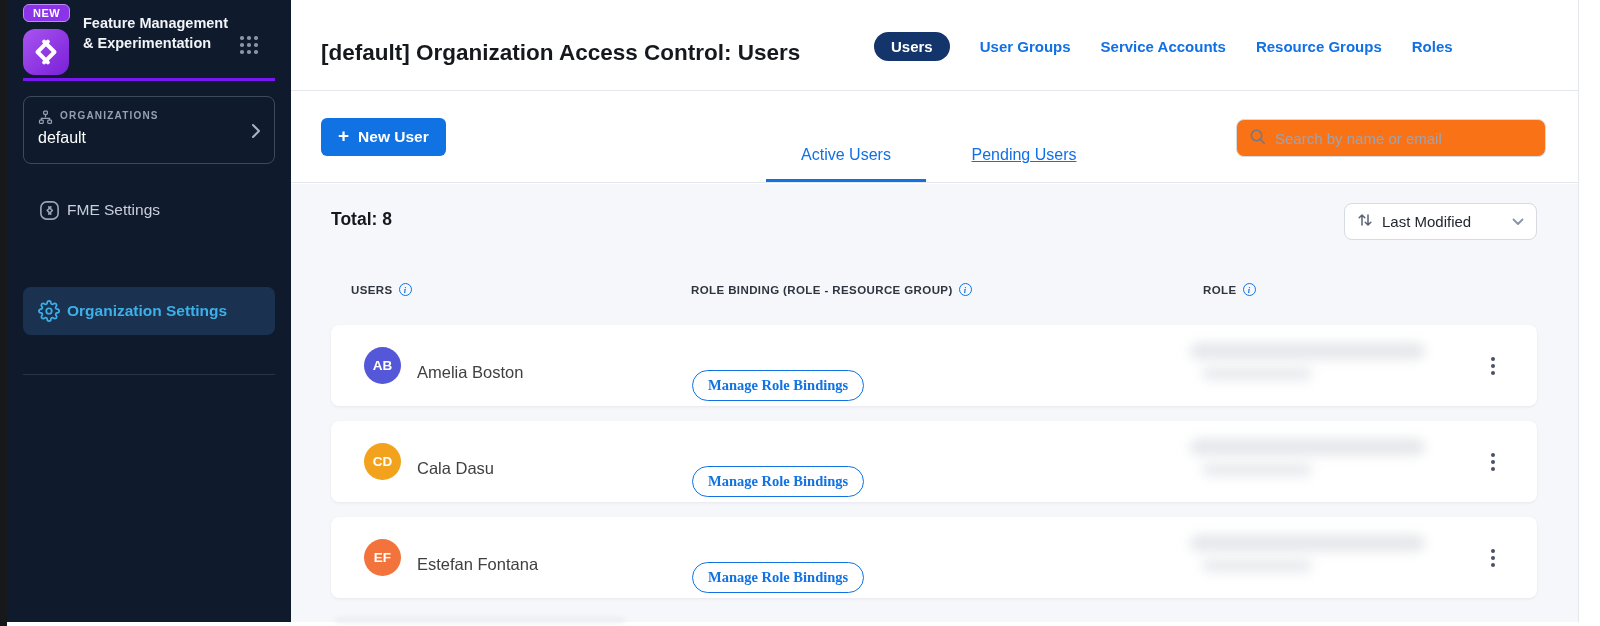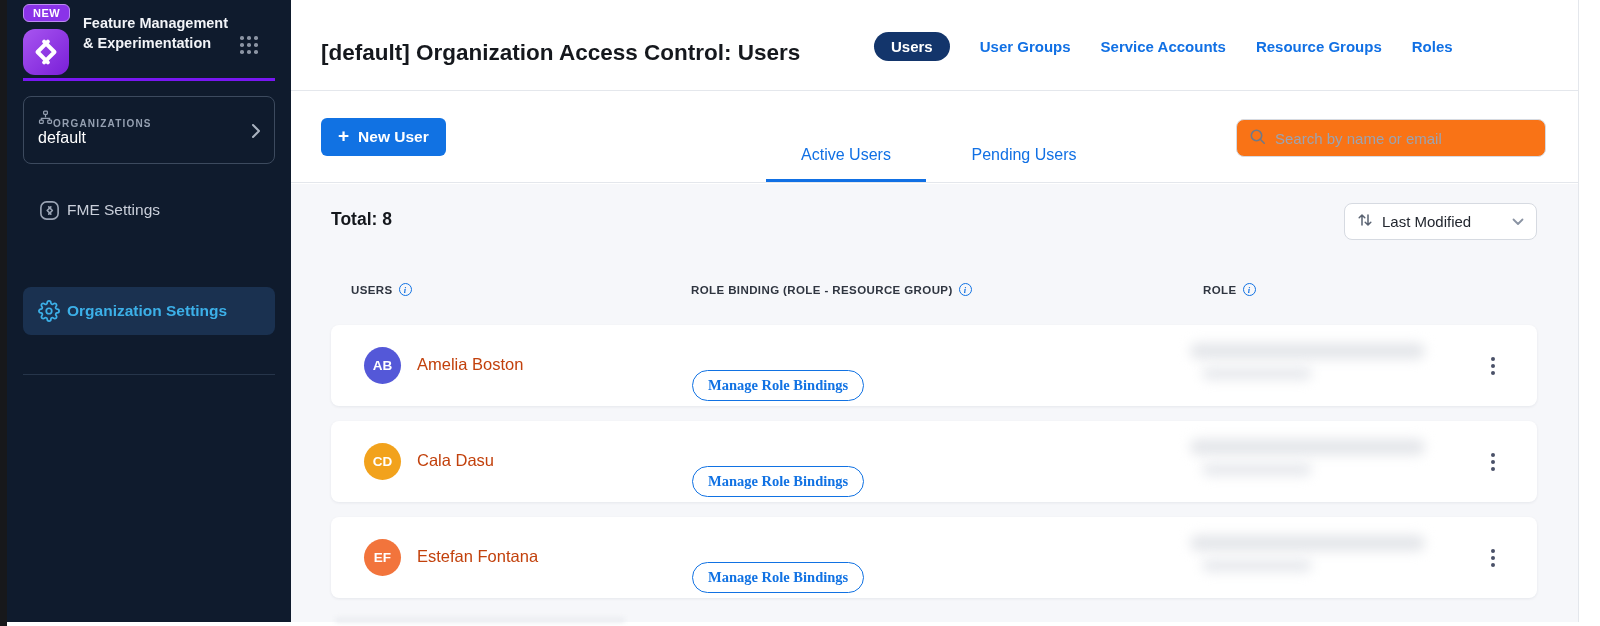--- a/index.html
+++ b/index.html
@@ -20,21 +20,21 @@
           display:flex; align-items:center; justify-content:center; }
   .app-title { position:absolute; left:76px; top:13px; width:156px; color:#f2f4f8;
                font-size:14.5px; font-weight:bold; line-height:20px; }
   .grid-icon { position:absolute; left:233px; top:36px; width:18px; height:18px; display:grid;
                grid-template-columns:repeat(3,1fr); gap:3px; cursor:pointer; }
   .grid-icon i { width:3.5px; height:3.5px; border-radius:50%; background:#8b94a3; }
   .purple-line { position:absolute; left:16px; top:78px; width:252px; height:3px; background:#7817f2; }
 
   .org-box { position:absolute; left:16px; top:96px; width:252px; height:68px;
              border:1px solid #3c4a5e; border-radius:8px; cursor:pointer; }
-  .org-top { position:absolute; left:14px; top:13px; display:flex; align-items:flex-end; }
+  .org-top { position:absolute; left:14px; top:13px; display:flex; align-items:flex-start; gap:7px; }
   .org-label { color:#95a0b1; font-size:10px; font-weight:bold; letter-spacing:1.2px; }
   .org-value { position:absolute; left:14px; top:32px; color:#fff; font-size:16px; }
   .org-chevron { position:absolute; right:13px; top:26px; }
 
   .sb-item { position:absolute; left:16px; width:252px; height:44px; display:flex;
              align-items:center; gap:6px; padding-left:14px; color:#c9cfda; font-size:15.5px;
              cursor:pointer; border-radius:8px; }
   .sb-item .sb-ic { display:flex; width:24px; justify-content:center; color:#9aa4b4; }
   .sb-item.active { background:#1a3150; color:#3cb0e8; font-weight:bold; height:48px; }
   .sb-item.active .sb-ic { color:#3cb0e8; }
@@ -64,21 +64,21 @@
   .toolbar { position:absolute; left:291px; top:92px; width:1287px; height:91px; background:#fff;
              border-bottom:1px solid #e4e7ec; }
   .btn-new { position:absolute; left:30px; top:26px; height:38px; padding:0 17px; background:#1172e3;
              border:none; border-radius:6px; color:#fff; font-size:15.5px; font-weight:bold;
              display:flex; align-items:center; gap:9px; cursor:pointer;
              font-family:"Liberation Sans",sans-serif; }
   .btn-new .plus { font-size:19px; font-weight:bold; margin-top:-2px; }
   .tabs { position:absolute; left:475px; bottom:0; display:flex; gap:34px; }
   .tab { font-size:16px; color:#1170e4; padding-bottom:15px; text-align:center; cursor:pointer; }
   .tab.active { min-width:160px; border-bottom:3px solid #1170e4; font-weight:500; }
-  .tab.inactive { min-width:128px; }
+  .tab.inactive { min-width:128px;text-decoration:underline; }
   .search { position:absolute; left:945px; top:27px; width:310px; height:38px; background:#f97316;
             border:1px solid #d6dae1; border-radius:8px; display:flex; align-items:center;
             padding-left:12px; gap:9px; }
   .search input { border:none; outline:none; flex:1; font-size:15px; color:#333;
                   font-family:"Liberation Sans",sans-serif; background:transparent; }
   .search input::placeholder { color:#9aa4b4; }
 
   
   .content { position:absolute; left:291px; top:184px; width:1287px; height:438px; background:#f6f7fa; }
   .total { position:absolute; left:40px; top:25px; font-size:17.5px; font-weight:bold; color:#14171c; }
@@ -96,21 +96,21 @@
              font-size:8.5px; font-style:italic; font-family:"Liberation Serif",serif; cursor:pointer; }
   .info-ic::after { content:"i"; }
 
   .rows { position:absolute; left:40px; top:141px; width:1206px; }
   .card { position:relative; height:81px; background:#fff; border-radius:8px; margin-bottom:15px;
           box-shadow:0 1px 3px rgba(20,30,50,.07); }
   .avatar { position:absolute; left:33px; top:22px; width:37px; height:37px; border-radius:50%;
             display:flex; align-items:center; justify-content:center; color:#fff; font-size:13.5px;
             font-weight:bold; }
   .av-0 { background:#5458d8; } .av-1 { background:#f2a21c; } .av-2 { background:#f2743c; }
-  .uname { position:absolute; left:86px; top:30px; font-size:16.5px; color:#c2410c; }
+  .uname { position:absolute; left:86px; top:38px; font-size:16.5px; color:#404040; }
   .manage-btn { position:absolute; left:361px; top:25px; height:31px; padding:0 15px; background:#fff;
                 border:1.5px solid #1172e3; border-radius:16px; color:#1172e3; font-size:14.5px;
                 font-weight:bold; display:flex; align-items:center; cursor:pointer;
                 font-family:Liberation Serif, serif;margin-top:20px; }
   .email-blur { position:absolute; left:859px; top:18px; width:240px; }
   .email-blur .b1 { width:235px; height:16px; background:#e4e6ea; border-radius:8px; filter:blur(6px); }
   .email-blur .b2 { width:110px; height:13px; background:#e7e9ed; border-radius:7px; filter:blur(6px);
                     margin-top:8px; margin-left:12px; }
   .kebab { position:absolute; left:1150px; top:25px; width:24px; height:32px; display:flex;
            flex-direction:column; align-items:center; justify-content:center; gap:3px; cursor:pointer; }

